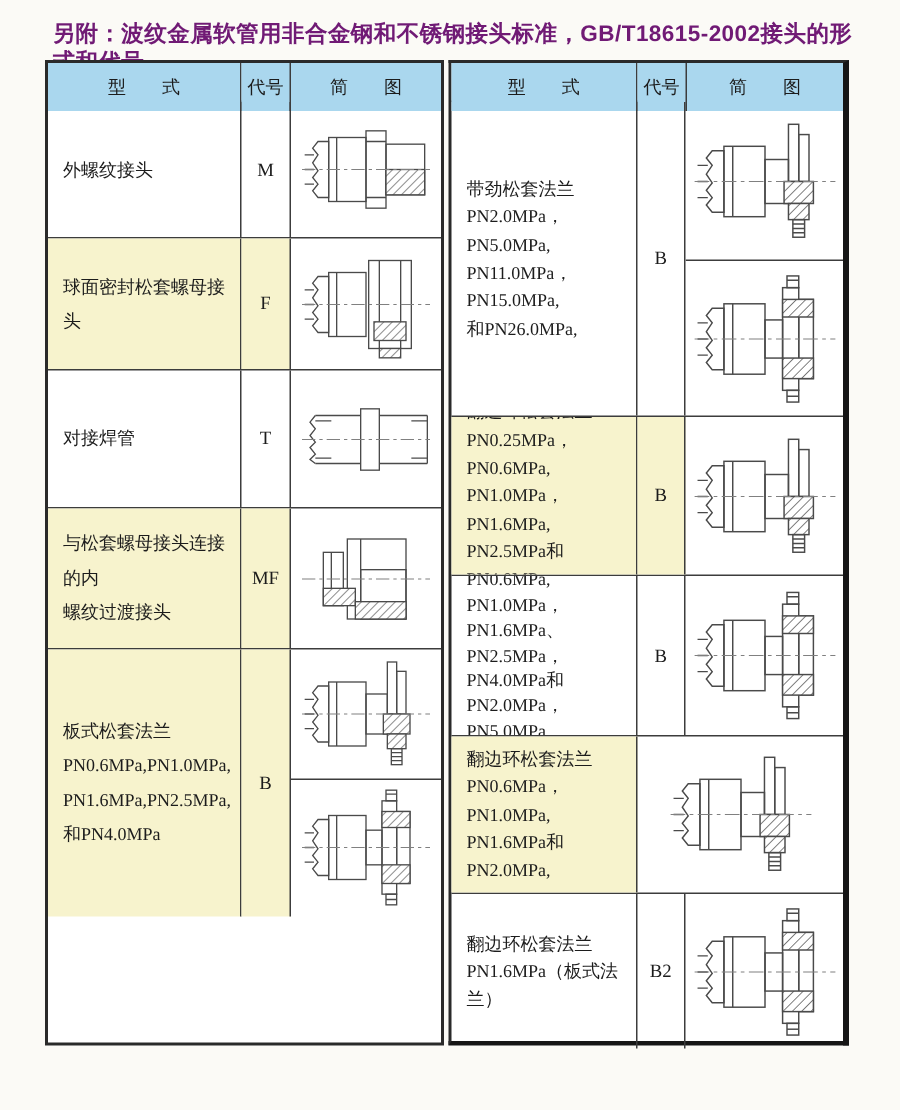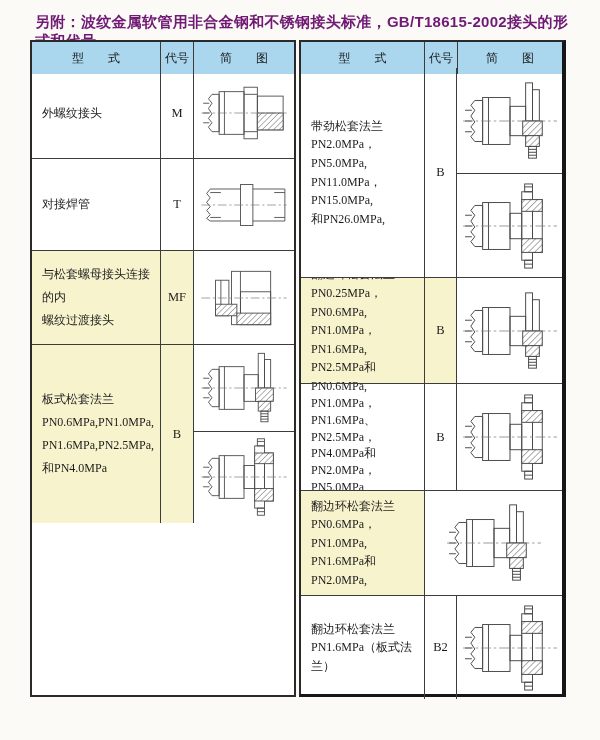--- a/index.html
+++ b/index.html
@@ -158,20 +158,29 @@
     <div class="row" style="height:91px">
       <div class="c c1">外螺纹接头</div>
       <div class="c c2">M</div>
       <div class="c c3">
         <svg class="dg" viewBox="0 0 100 90">
             <use href="#fitA"></use>
           </svg>
       </div>
     </div>
 
+    <div class="row hl" style="height:88px">
+      <div class="c c1">球面密封松套螺母接头</div>
+      <div class="c c2">F</div>
+      <div class="c c3">
+        <svg class="dg" viewBox="0 0 100 90">
+            <use href="#fitB"></use>
+          </svg>
+      </div>
+    </div>
 
 
     <div class="row" style="height:92px">
       <div class="c c1">对接焊管</div>
       <div class="c c2">T</div>
       <div class="c c3">
         <svg class="dg" viewBox="0 0 100 90">
             <use href="#fitE"></use>
           </svg>
       </div>

